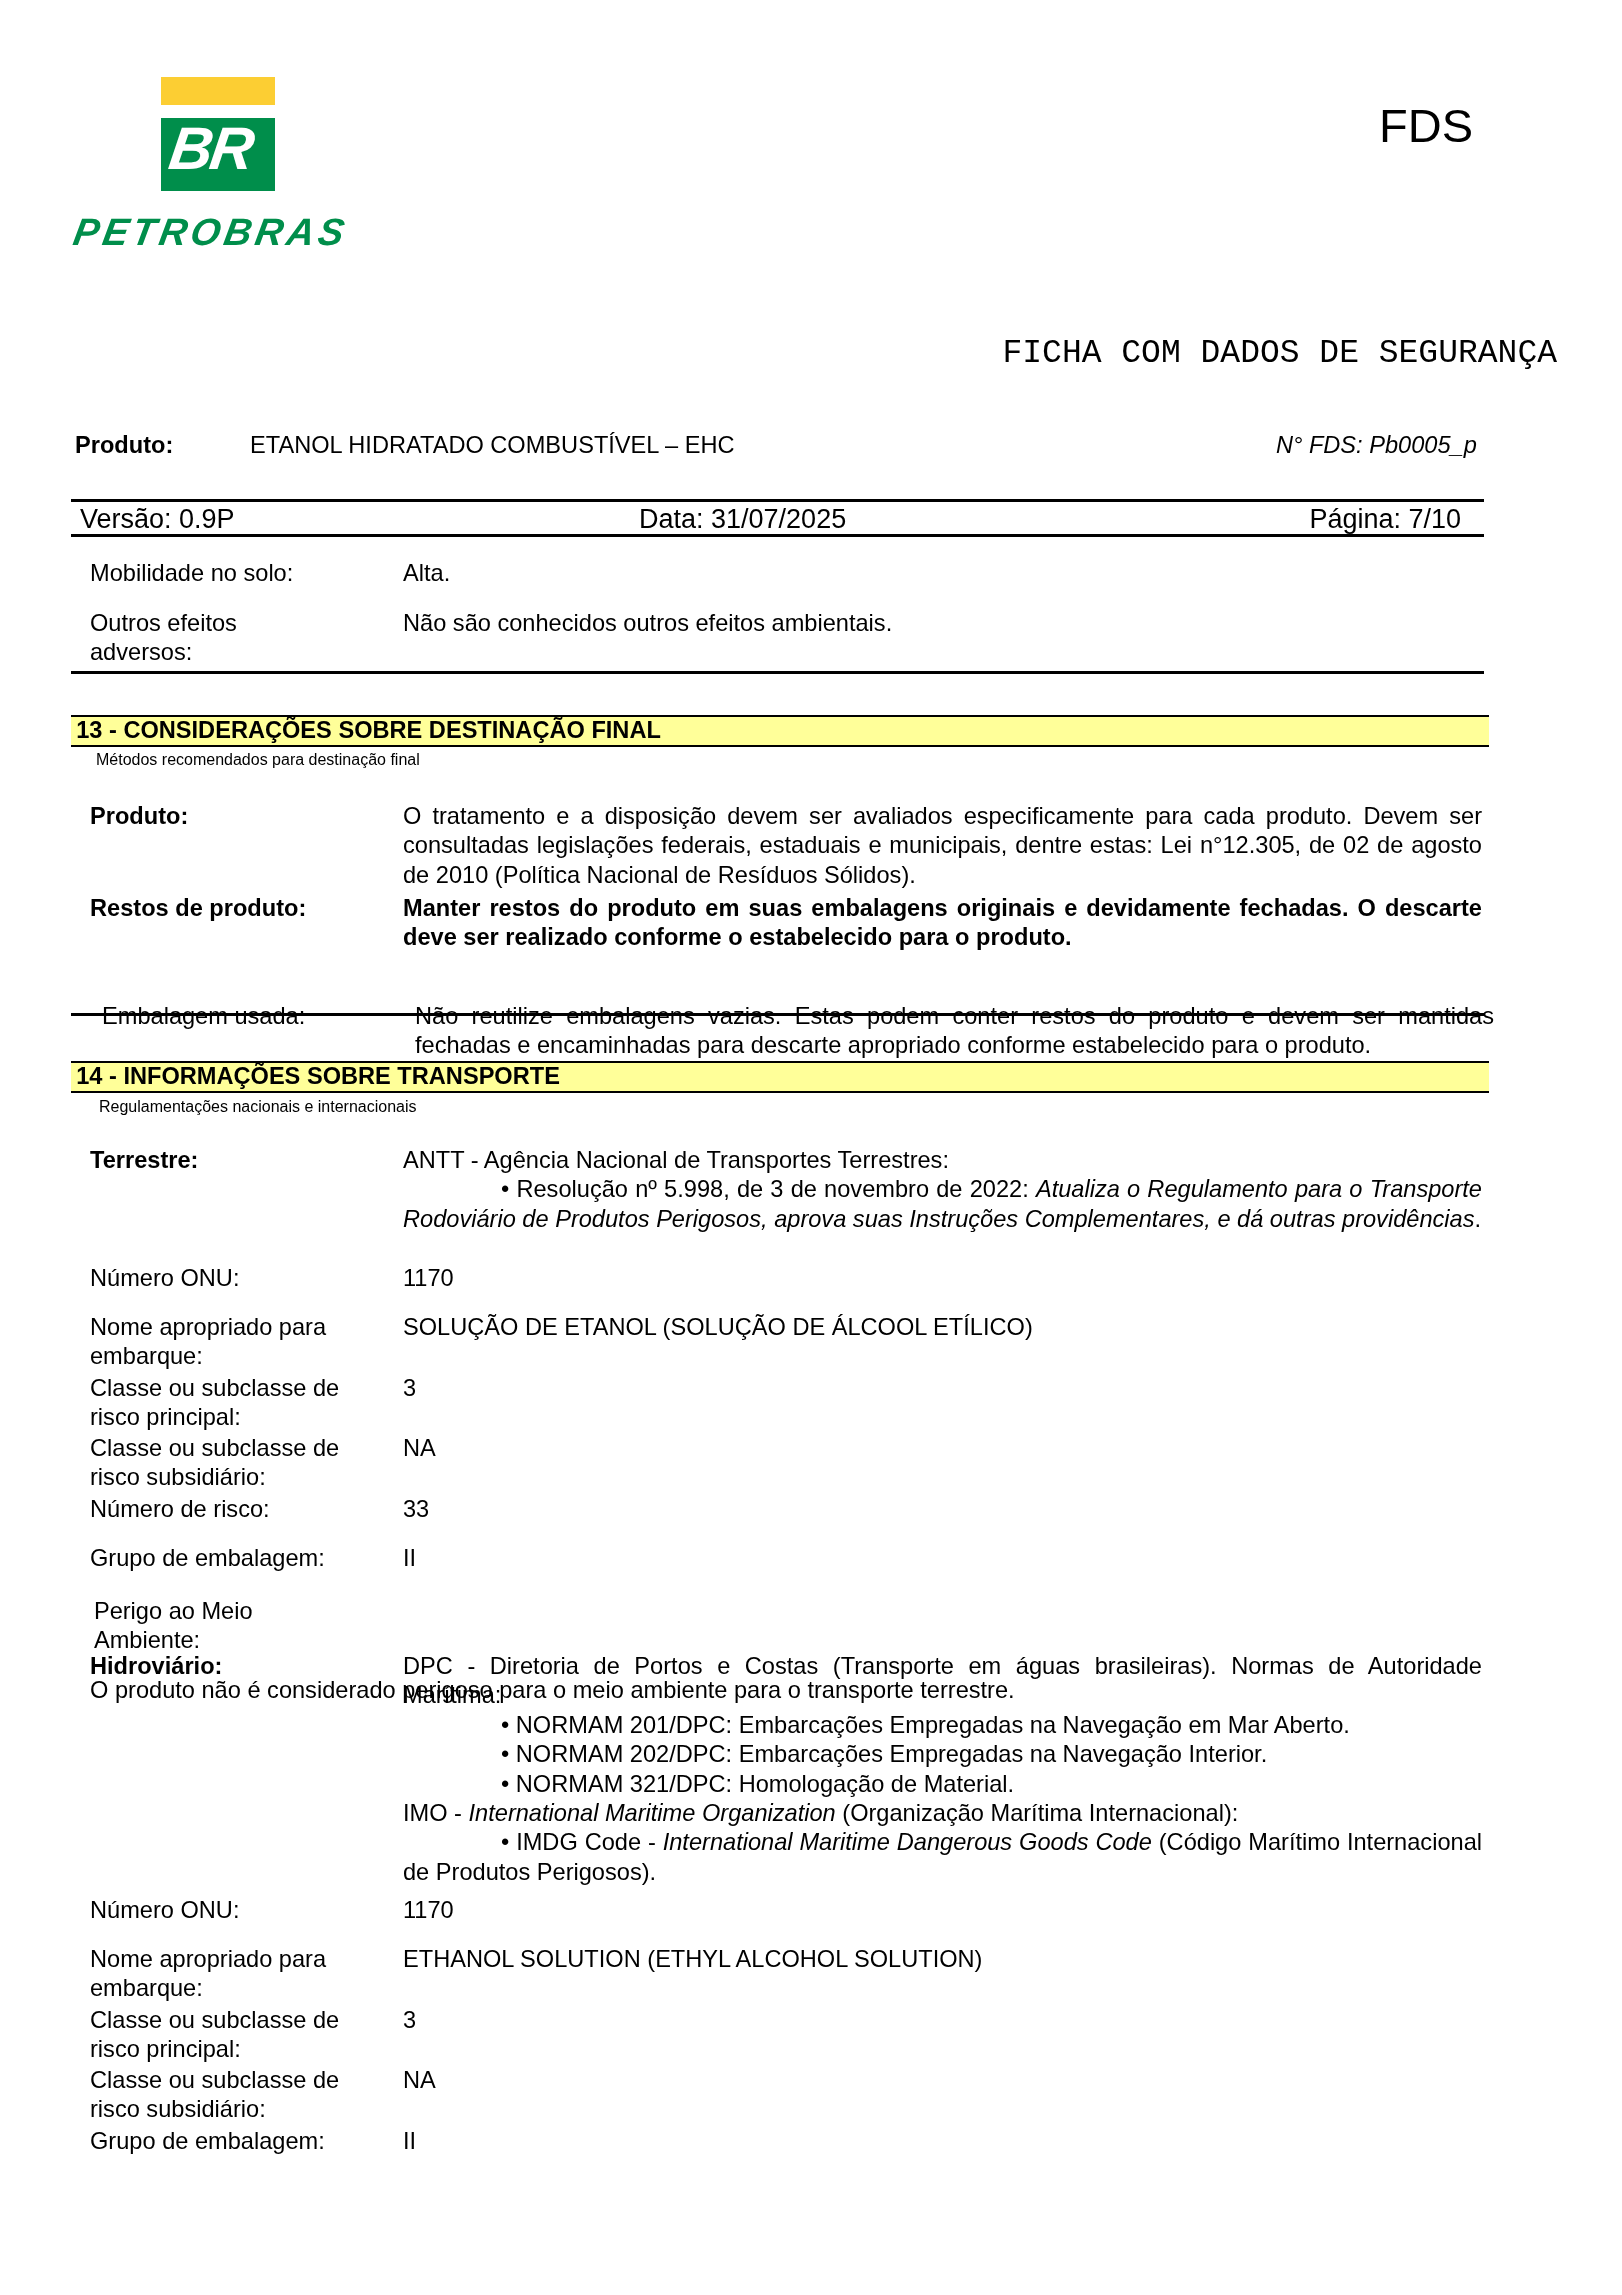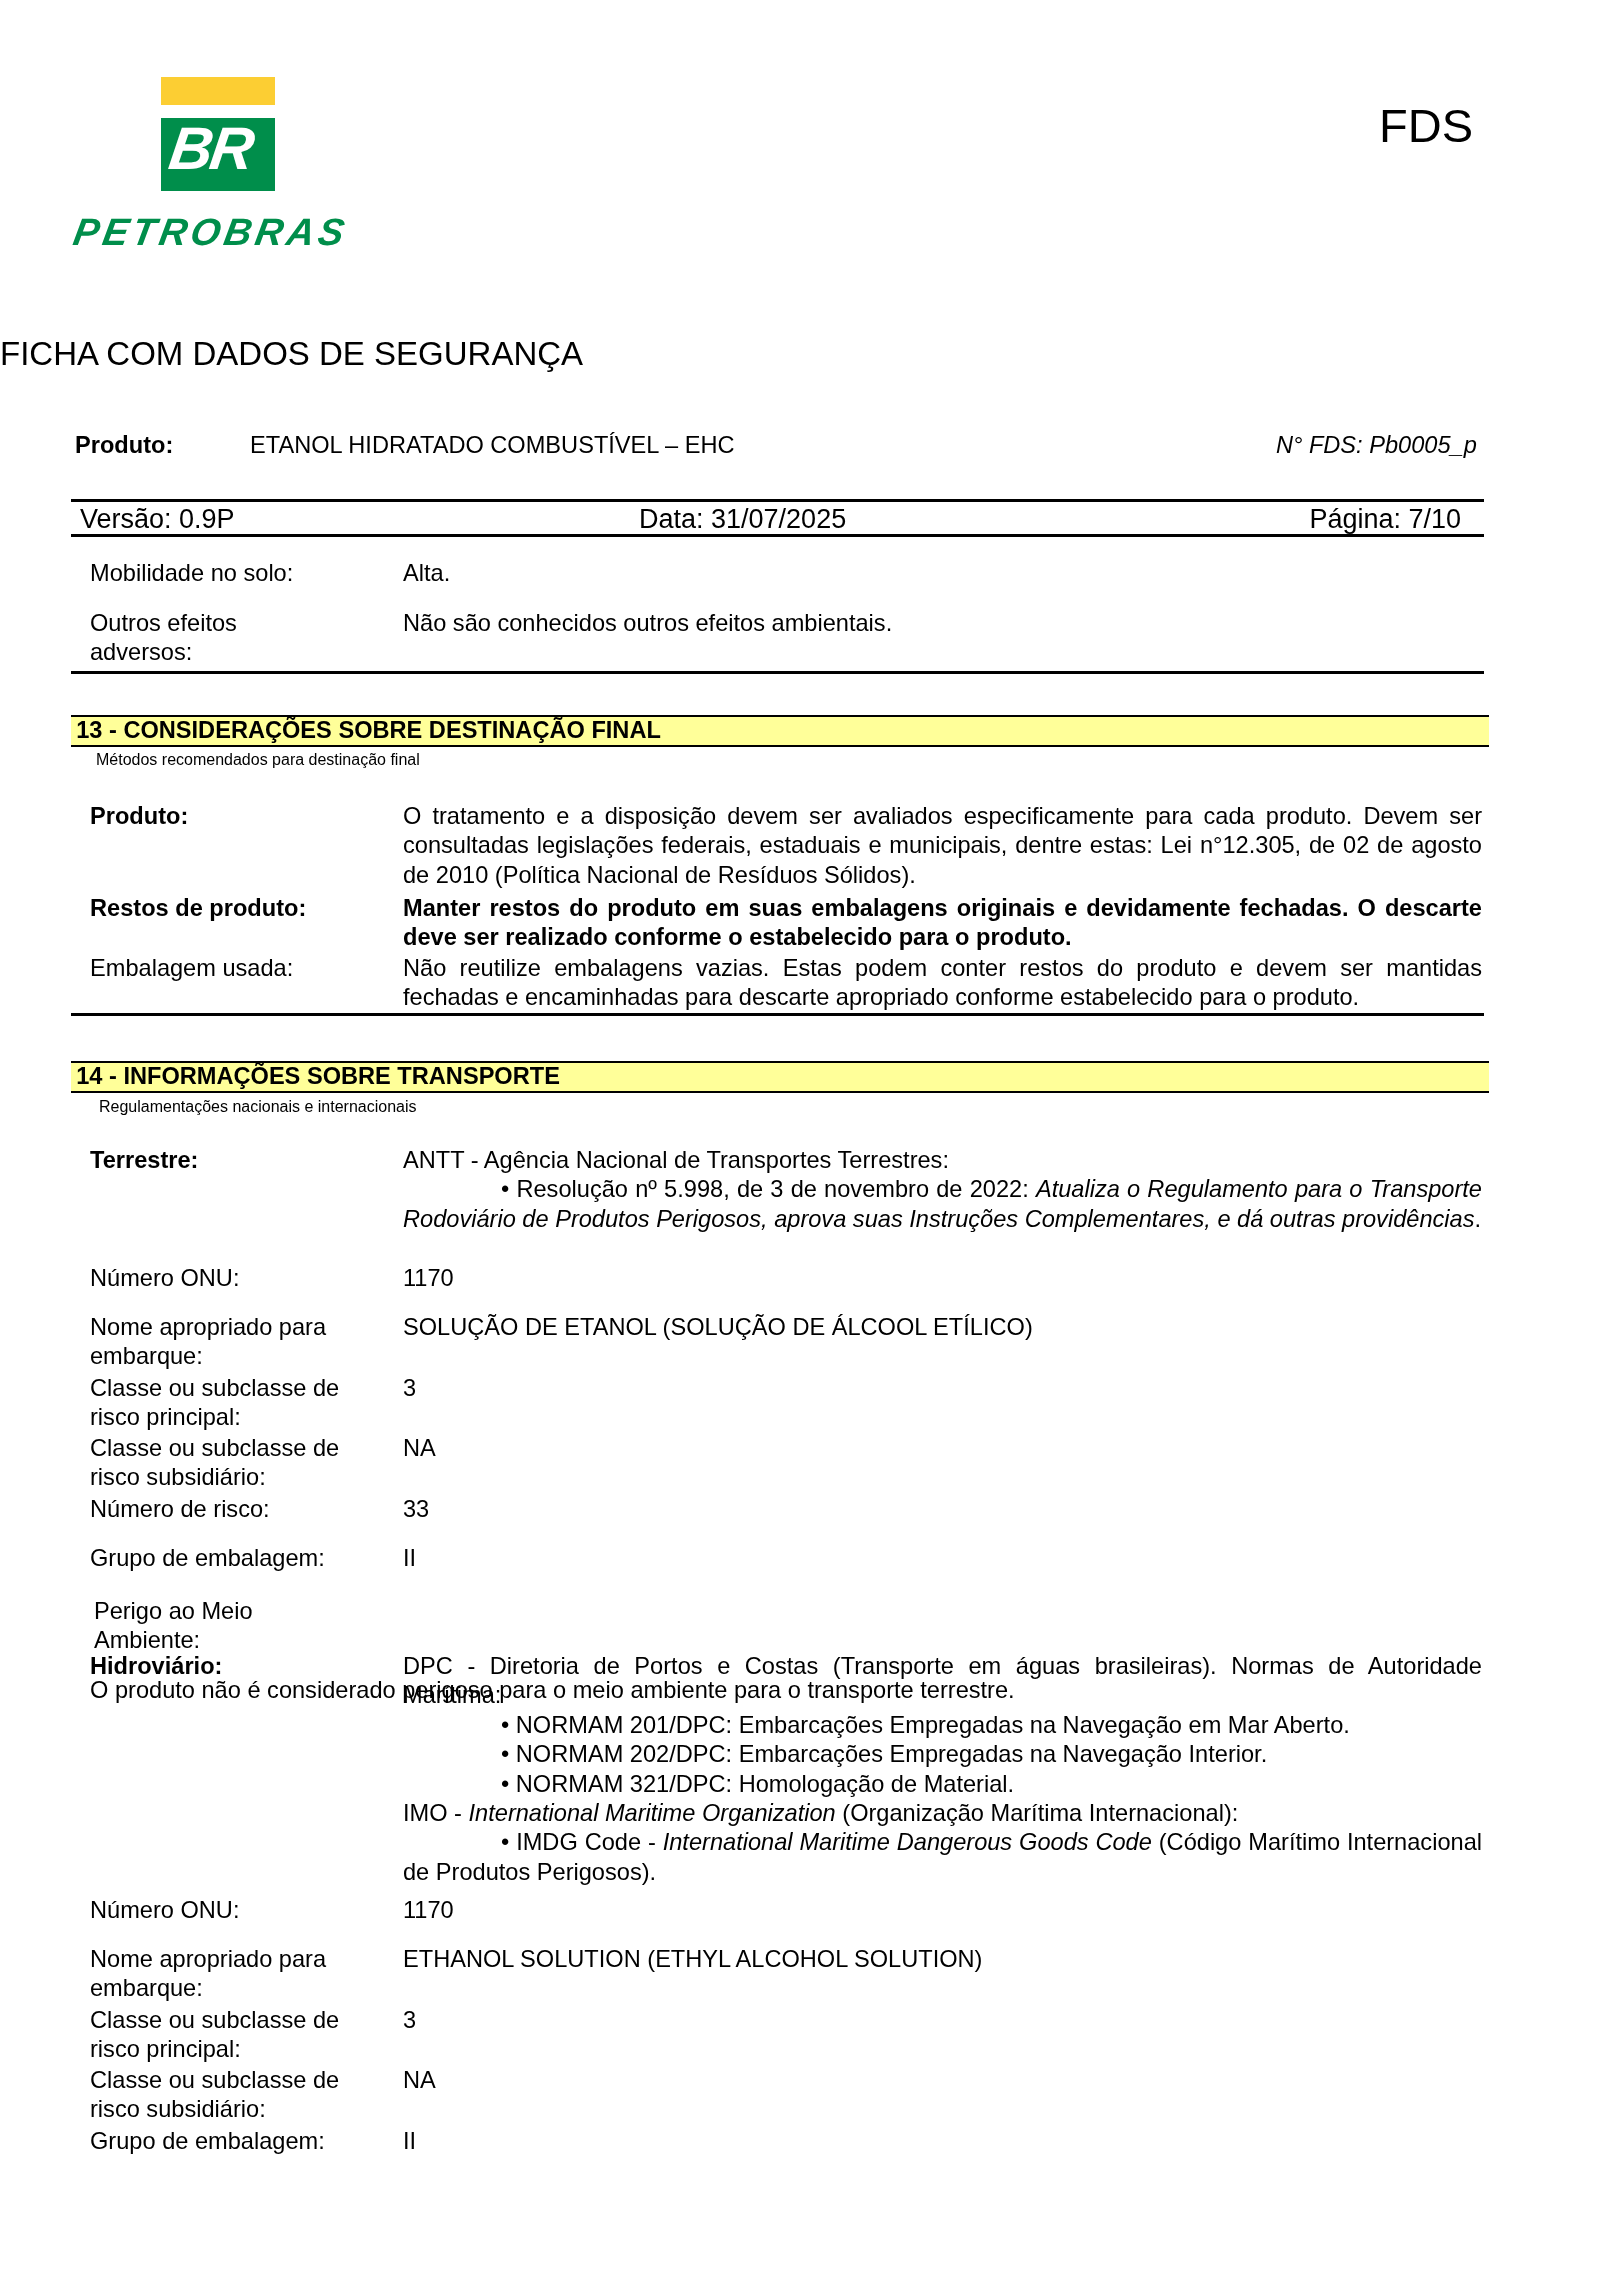--- a/index.html
+++ b/index.html
@@ -4,21 +4,21 @@
 <style>
   html, body { margin: 0; padding: 0; background: #ffffff; }
   body { width: 1622px; height: 2295px; position: relative; font-family: "Liberation Sans", sans-serif; color: #000; overflow: hidden; }
   .abs { position: absolute; }
   
   .logo-yellow { left: 161px; top: 77px; width: 114px; height: 27.5px; background: #fcce33; }
   .logo-green { left: 161px; top: 118px; width: 114px; height: 73px; background: #008e4b; overflow: hidden; }
   .logo-br { position: absolute; left: 9.2px; top: -3.9px; font-family: "Liberation Sans", sans-serif; font-weight: bold; font-style: italic; font-size: 60px; color: #fff; letter-spacing: -2.6px; transform: skewX(-8deg); }
   .logo-word { left: 74px; top: 211px; font-family: "Liberation Sans", sans-serif; font-weight: bold; font-style: italic; font-size: 38px; color: #008e4b; letter-spacing: 3.9px; transform: skewX(-10deg); }
   .fds-mark { left: 1379px; top: 98px; font-size: 47px; }
-  .doc-title { left: 0; width: 1557px; text-align: left; top: 335px; font-size: 33px; }
+  .doc-title { left: 0; width: 1557px; text-align: right; top: 335px; font-size: 33px; font-family: Liberation Mono, monospace; }
   .hdr-row { left: 75px; width: 1407px; top: 432px; font-size: 23.6px; display: flex; }
   .hdr-row .lbl { font-weight: bold; width: 175px; }
   .hdr-row .prod { flex: 1; }
   .hdr-row .fds { text-align: right; padding-right: 5.2px; font-style: italic; }
   .rule { left: 71px; width: 1413px; height: 2.6px; background: #000; }
   .meta-row { left: 80px; width: 1394px; top: 504px; font-size: 27px; display: flex; justify-content: space-between; }
   .meta-row .mid { position: absolute; left: 559px; }
   .section-bar { left: 71px; width: 1413px; height: 27.5px; background: #ffff99; border-top: 2.6px solid #000; border-bottom: 2.6px solid #000; font-weight: bold; font-size: 23.6px; line-height: 27.5px; padding-left: 5.2px; box-sizing: content-box; }
   .subhead { font-weight: normal; font-size: 16px; }
   .row { left: 90px; width: 1392px; font-size: 23.6px; line-height: 29.4px; display: flex; gap: 24px; }
@@ -67,21 +67,21 @@
 <div class="abs section-bar" style="top:715px;">13 - CONSIDERAÇÕES SOBRE DESTINAÇÃO FINAL</div>
 <div class="abs subhead" style="left:96px; top:751px;">Métodos recomendados para destinação final</div>
 <div class="abs row" style="top:802px;">
   <span class="k b">Produto:</span>
   <span class="v">O tratamento e a disposição devem ser avaliados especificamente para cada produto. Devem ser consultadas legislações federais, estaduais e municipais, dentre estas: Lei n°12.305, de 02 de agosto de 2010 (Política Nacional de Resíduos Sólidos).</span>
 </div>
 <div class="abs row" style="top:894px;font-weight:bold;">
   <span class="k">Restos de produto:</span>
   <span class="v">Manter restos do produto em suas embalagens originais e devidamente fechadas. O descarte deve ser realizado conforme o estabelecido para o produto.</span>
 </div>
-<div class="abs row" style="top:954px;">
+<div class="abs row" style="top:1002px;margin-left:12px;">
   <span class="k">Embalagem usada:</span>
   <span class="v">Não reutilize embalagens vazias. Estas podem conter restos do produto e devem ser mantidas fechadas e encaminhadas para descarte apropriado conforme estabelecido para o produto.</span>
 </div>
 <div class="abs rule" style="top:1013px;"></div>
 
 <div class="abs section-bar" style="top:1061px;">14 - INFORMAÇÕES SOBRE TRANSPORTE</div>
 <div class="abs subhead" style="left:99px; top:1098px;">Regulamentações nacionais e internacionais</div>
 
 <div class="abs row" style="top:1146px;">
   <span class="k b">Terrestre:</span>

